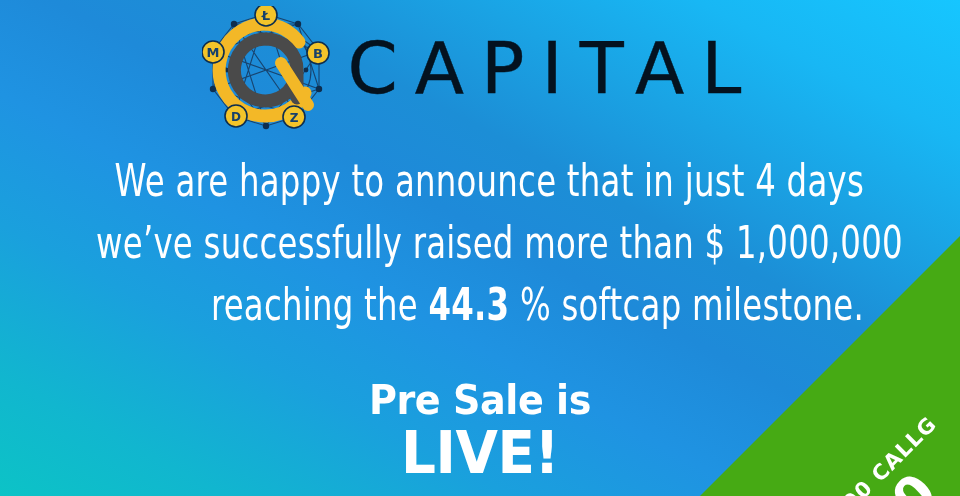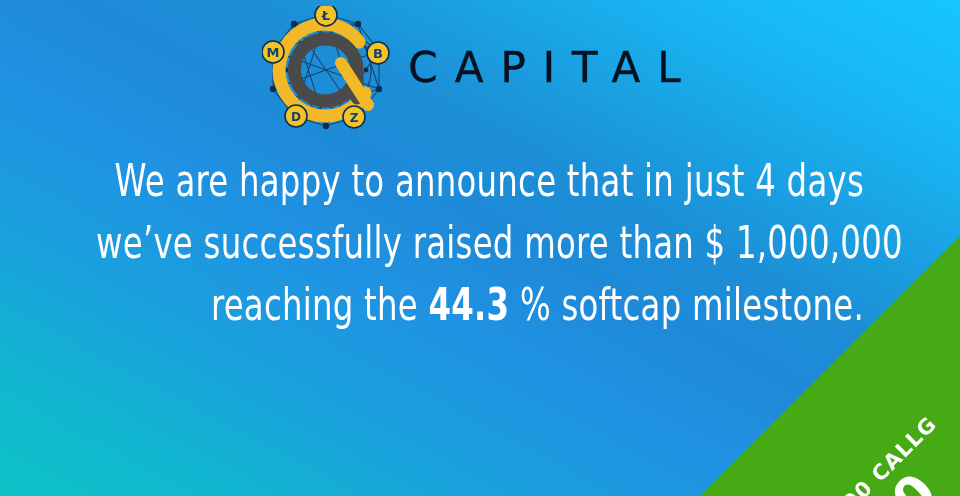--- a/index.html
+++ b/index.html
@@ -41,21 +41,21 @@
   .logo-mark {
     position: relative;
     width: 128px;
     height: 128px;
     flex: 0 0 auto;
   }
   .logo-mark svg { display: block; width: 128px; height: 128px; }
 
   .wordmark {
     font-family: "DejaVu Sans", sans-serif;
-    font-size: 42px;
+    font-size: 72px;
     font-weight: 400;
     letter-spacing: 17px;
     color: #04121f;
     line-height: 1;
     padding-bottom: 4px;
     white-space: nowrap;
     -webkit-text-stroke: 0.4px #04121f;
   }
 
   
@@ -223,20 +223,24 @@
 
     <div class="wordmark">CAPITAL</div>
   </div>
 
   <div class="headline">
     <div class="hl-line">We are happy to announce that in just 4 days</div>
     <div class="hl-line">we’ve successfully raised more than $ 1,000,000</div>
     <div class="hl-line"><span>reaching the </span><span class="hl-strong">44.3</span><span> % softcap milestone.</span></div>
   </div>
 
+  <div class="cta">
+    <div class="cta-top">Pre Sale is</div>
+    <div class="cta-big">LIVE!</div>
+  </div>
 
   <div class="ribbon-wrap">
     <div class="ribbon-bg"></div>
     <div class="ribbon-text">
       <div class="ribbon-sub">1 CALL &amp; 200 CALLG</div>
       <div class="ribbon-price">$0.50</div>
     </div>
   </div>
 
 </div>

